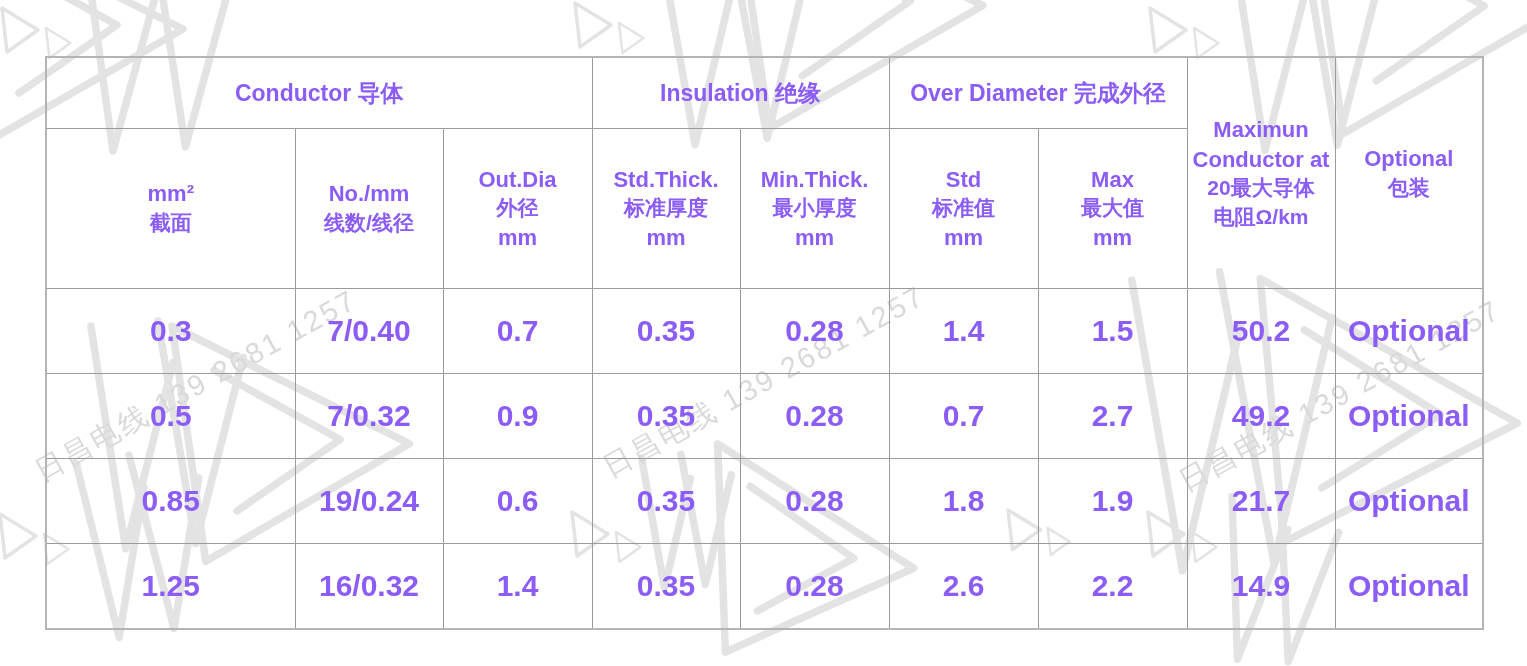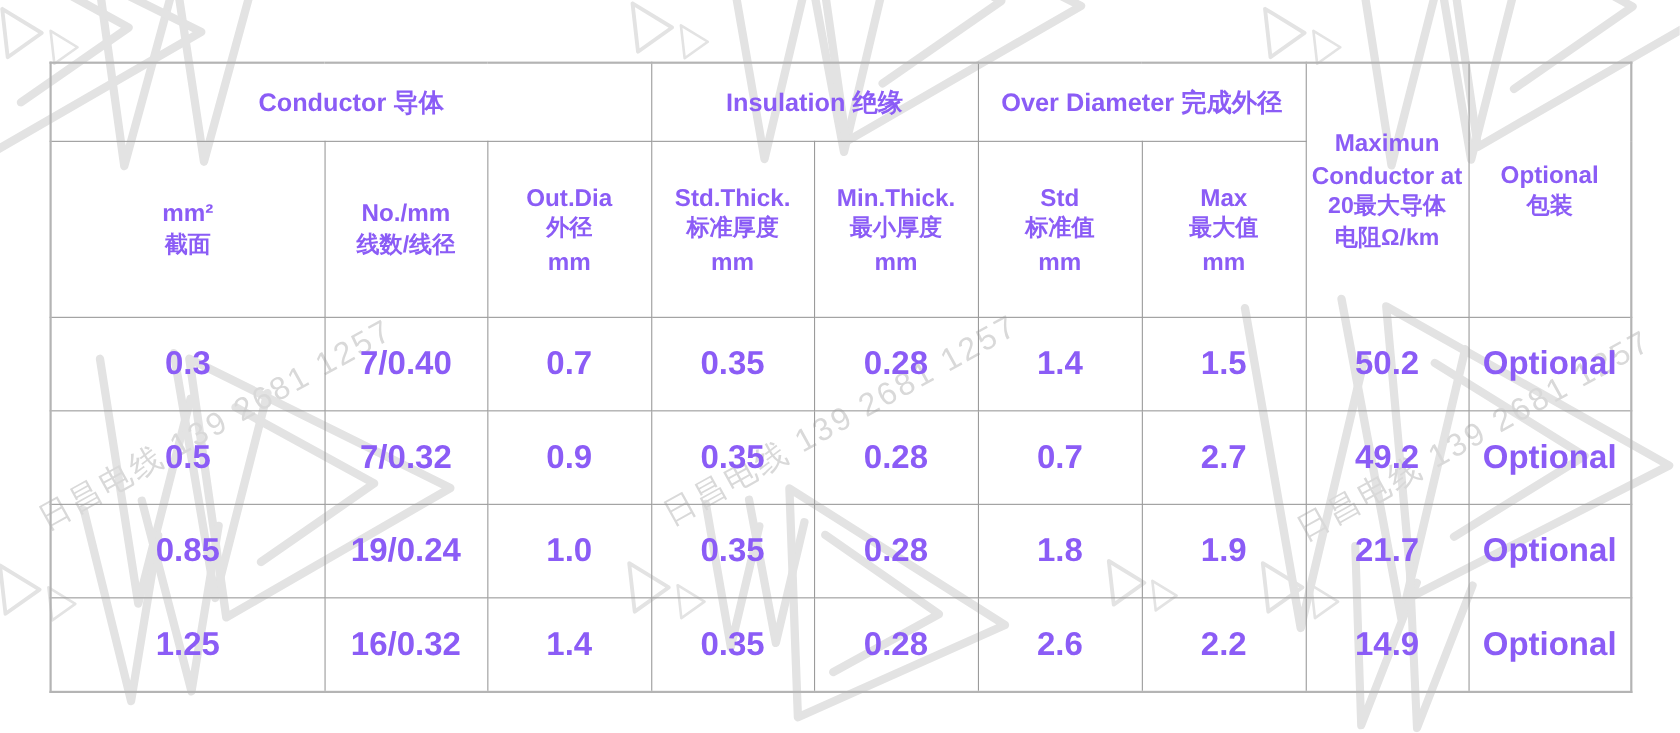--- a/index.html
+++ b/index.html
@@ -171,21 +171,21 @@
     <td>0.35</td>
     <td>0.28</td>
     <td>0.7</td>
     <td>2.7</td>
     <td>49.2</td>
     <td>Optional</td>
   </tr>
   <tr>
     <td>0.85</td>
     <td>19/0.24</td>
-    <td>1.0</td>
+    <td>0.6</td>
     <td>0.35</td>
     <td>0.28</td>
     <td>1.8</td>
     <td>1.9</td>
     <td>21.7</td>
     <td>Optional</td>
   </tr>
   <tr>
     <td>1.25</td>
     <td>16/0.32</td>

